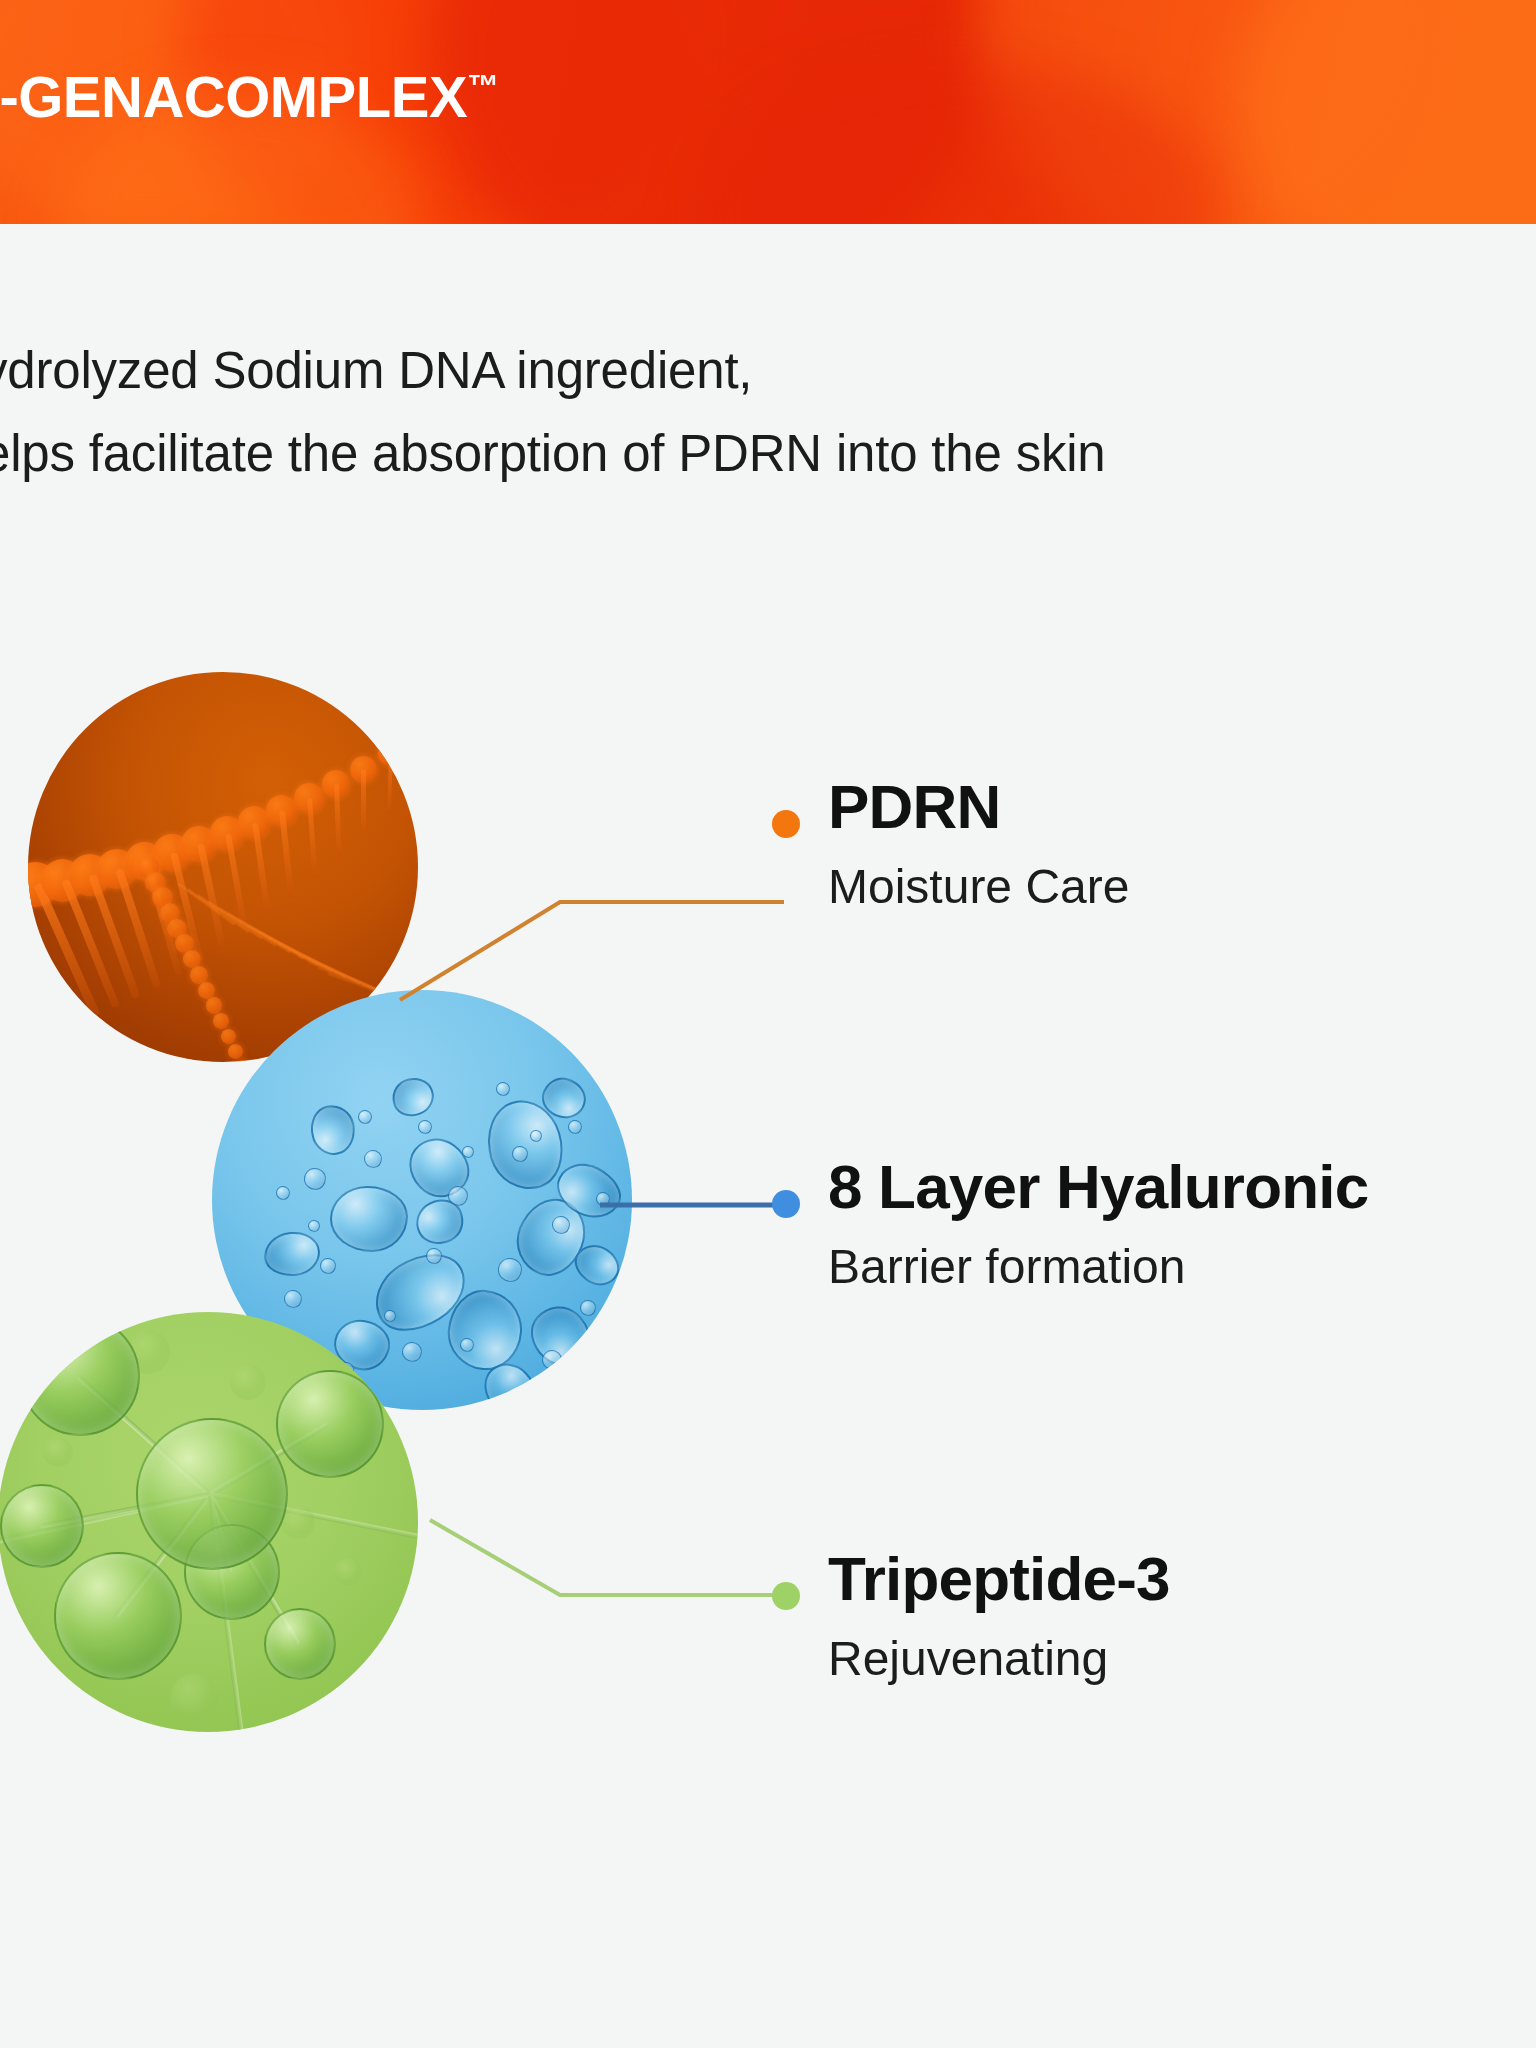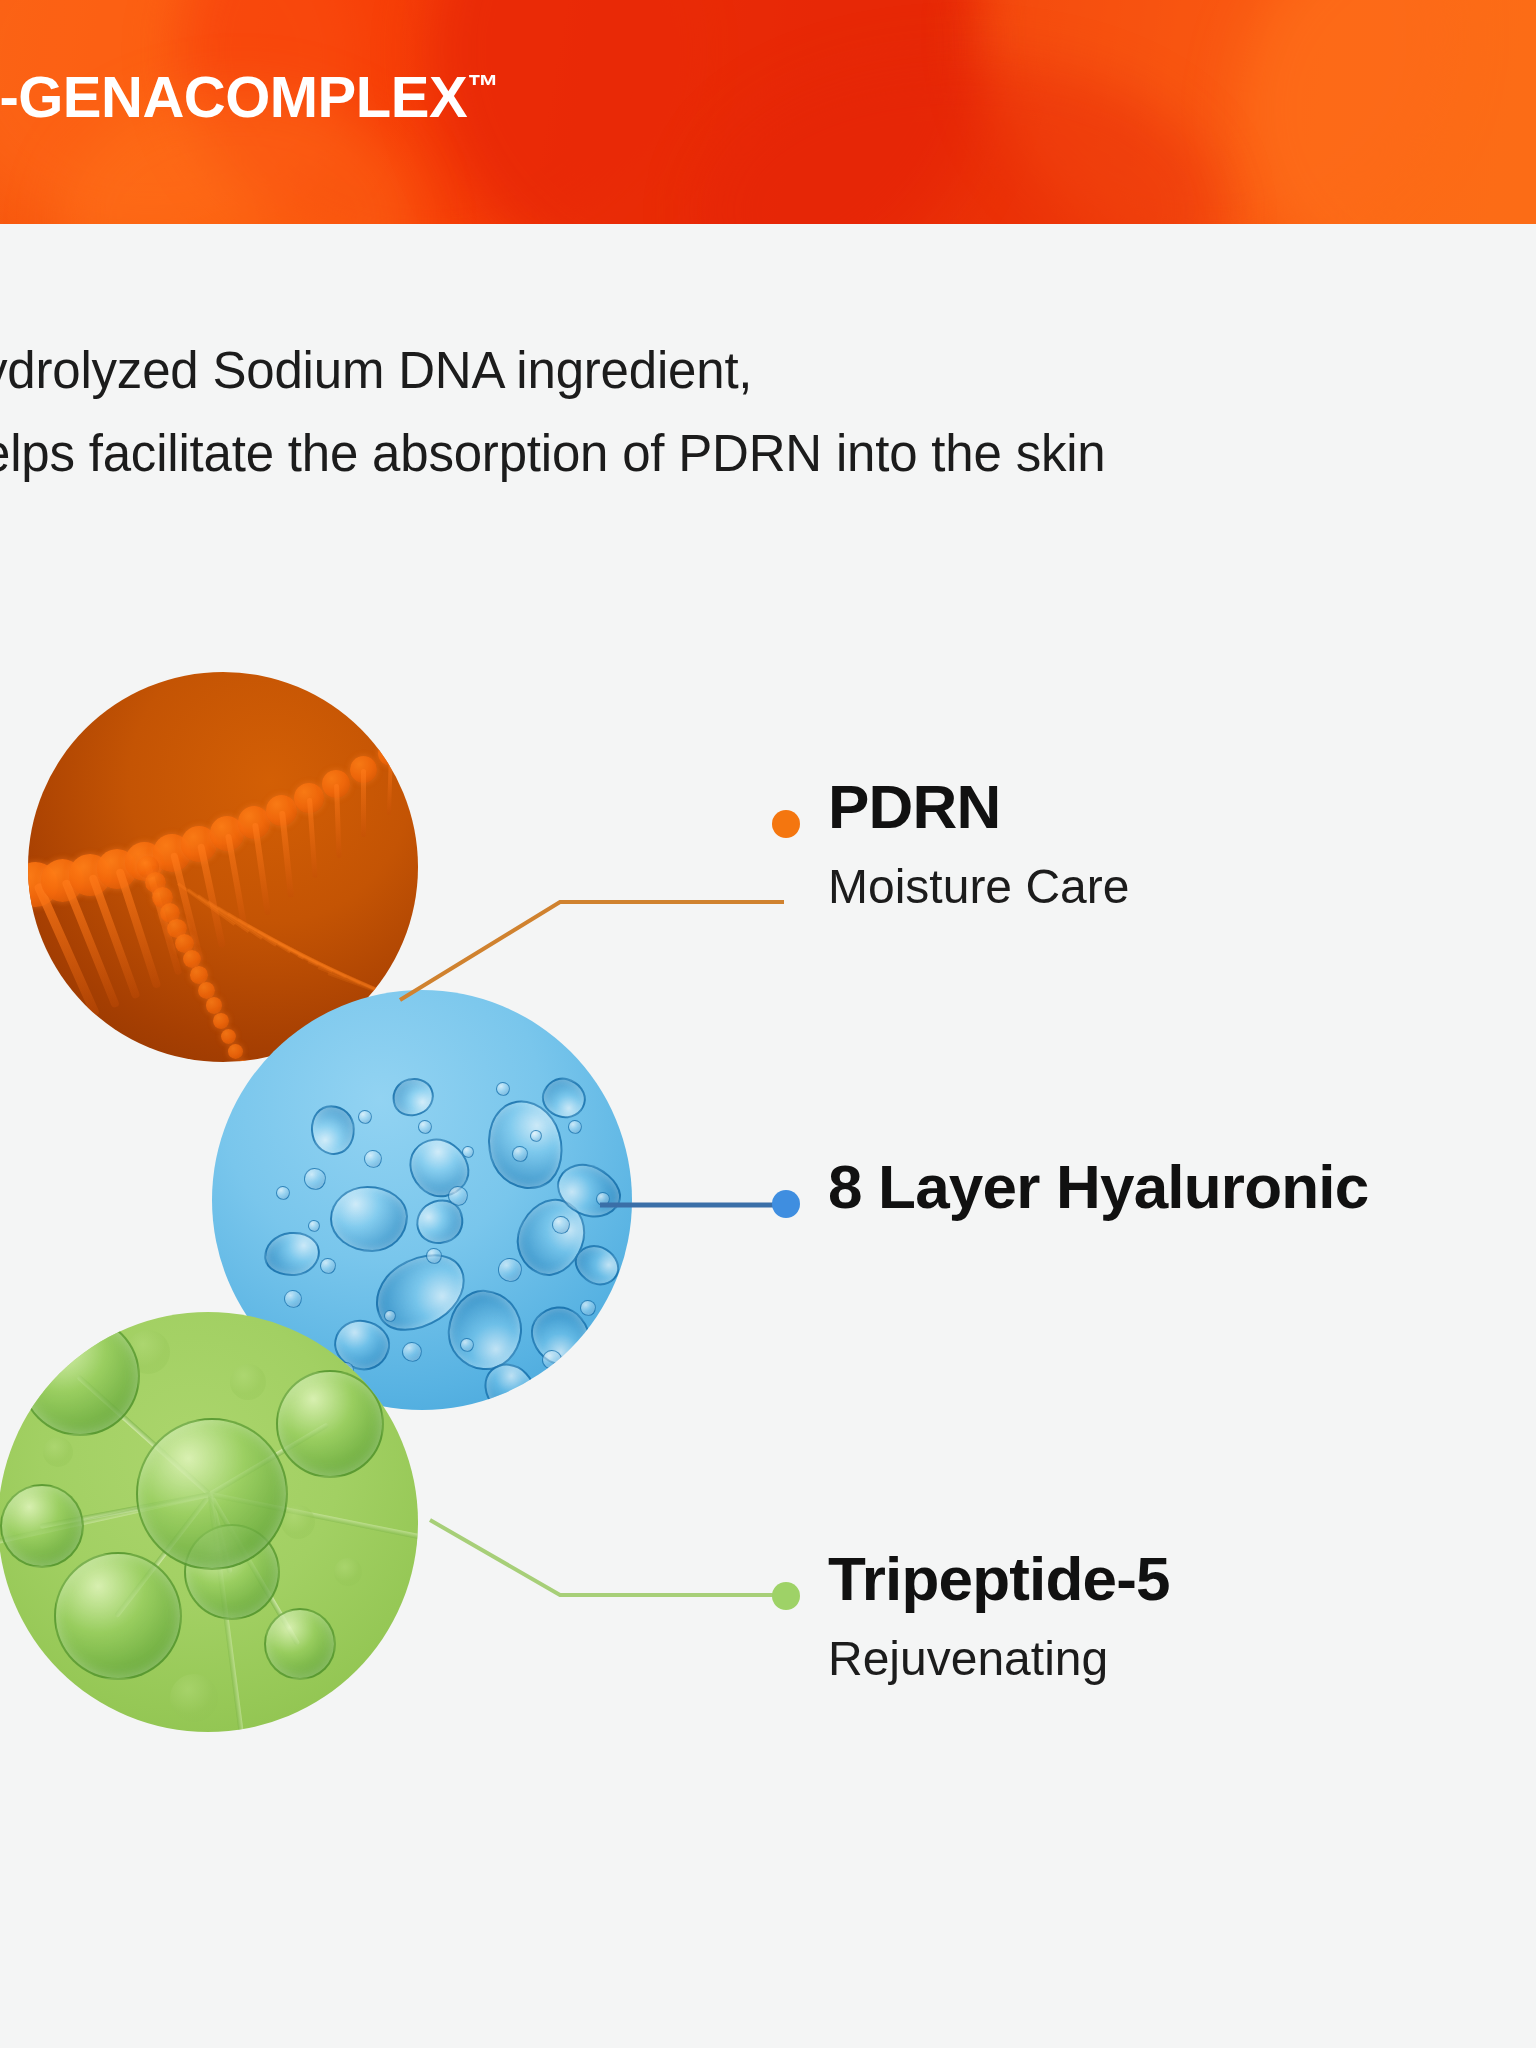--- a/index.html
+++ b/index.html
@@ -387,22 +387,23 @@
   <div class="ing-title">PDRN</div>
   <div class="ing-desc">
     <div>Moisture Care</div>
   </div>
 </div>
 
 <div class="ing-label" id="label-hyal">
   <span class="ing-dot"></span>
   <div class="ing-title">8 Layer Hyaluronic</div>
   <div class="ing-desc">
+    <div>Barrier formation</div>
   </div>
 </div>
 
 <div class="ing-label" id="label-tri">
   <span class="ing-dot"></span>
-  <div class="ing-title">Tripeptide-5</div>
+  <div class="ing-title">Tripeptide-3</div>
   <div class="ing-desc">
     <div>Rejuvenating</div>
   </div>
 </div>
 
 </body></html>

